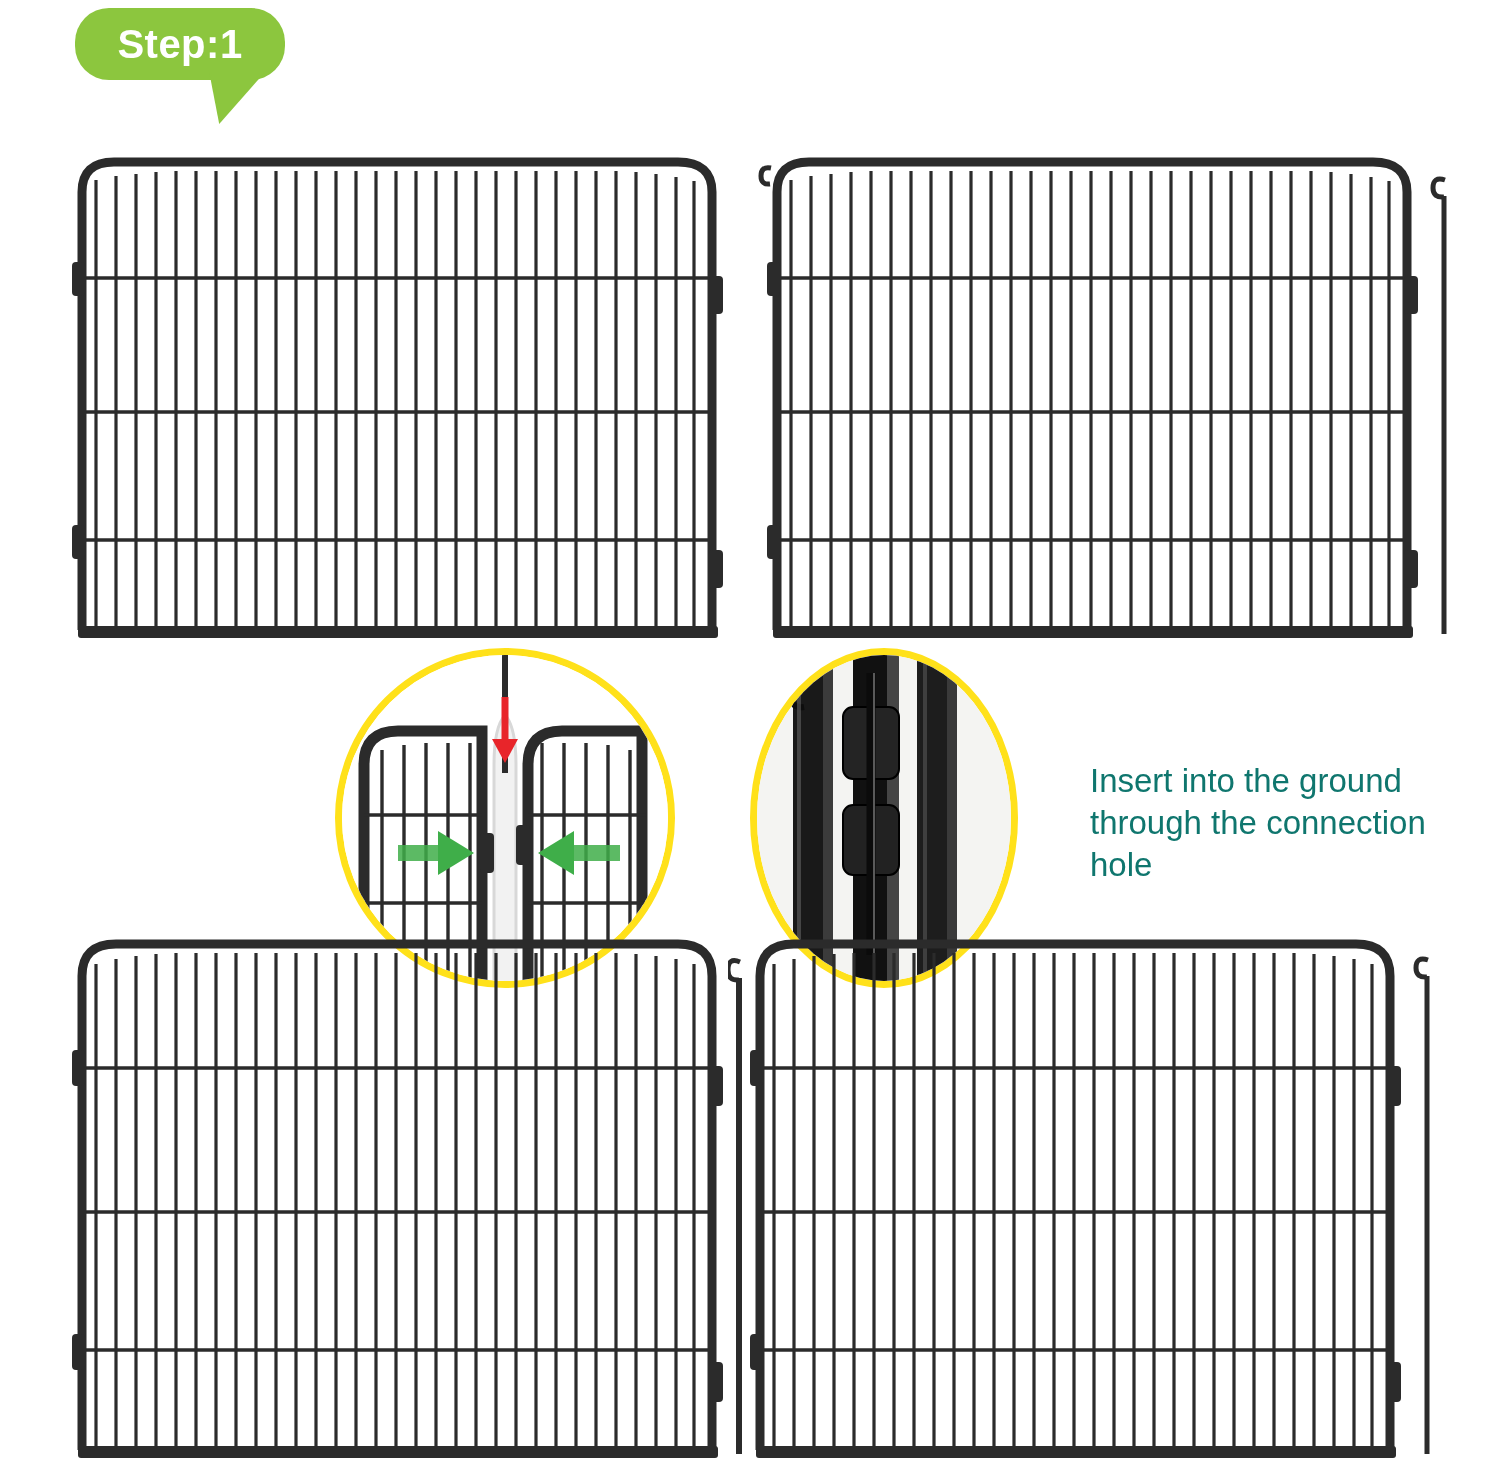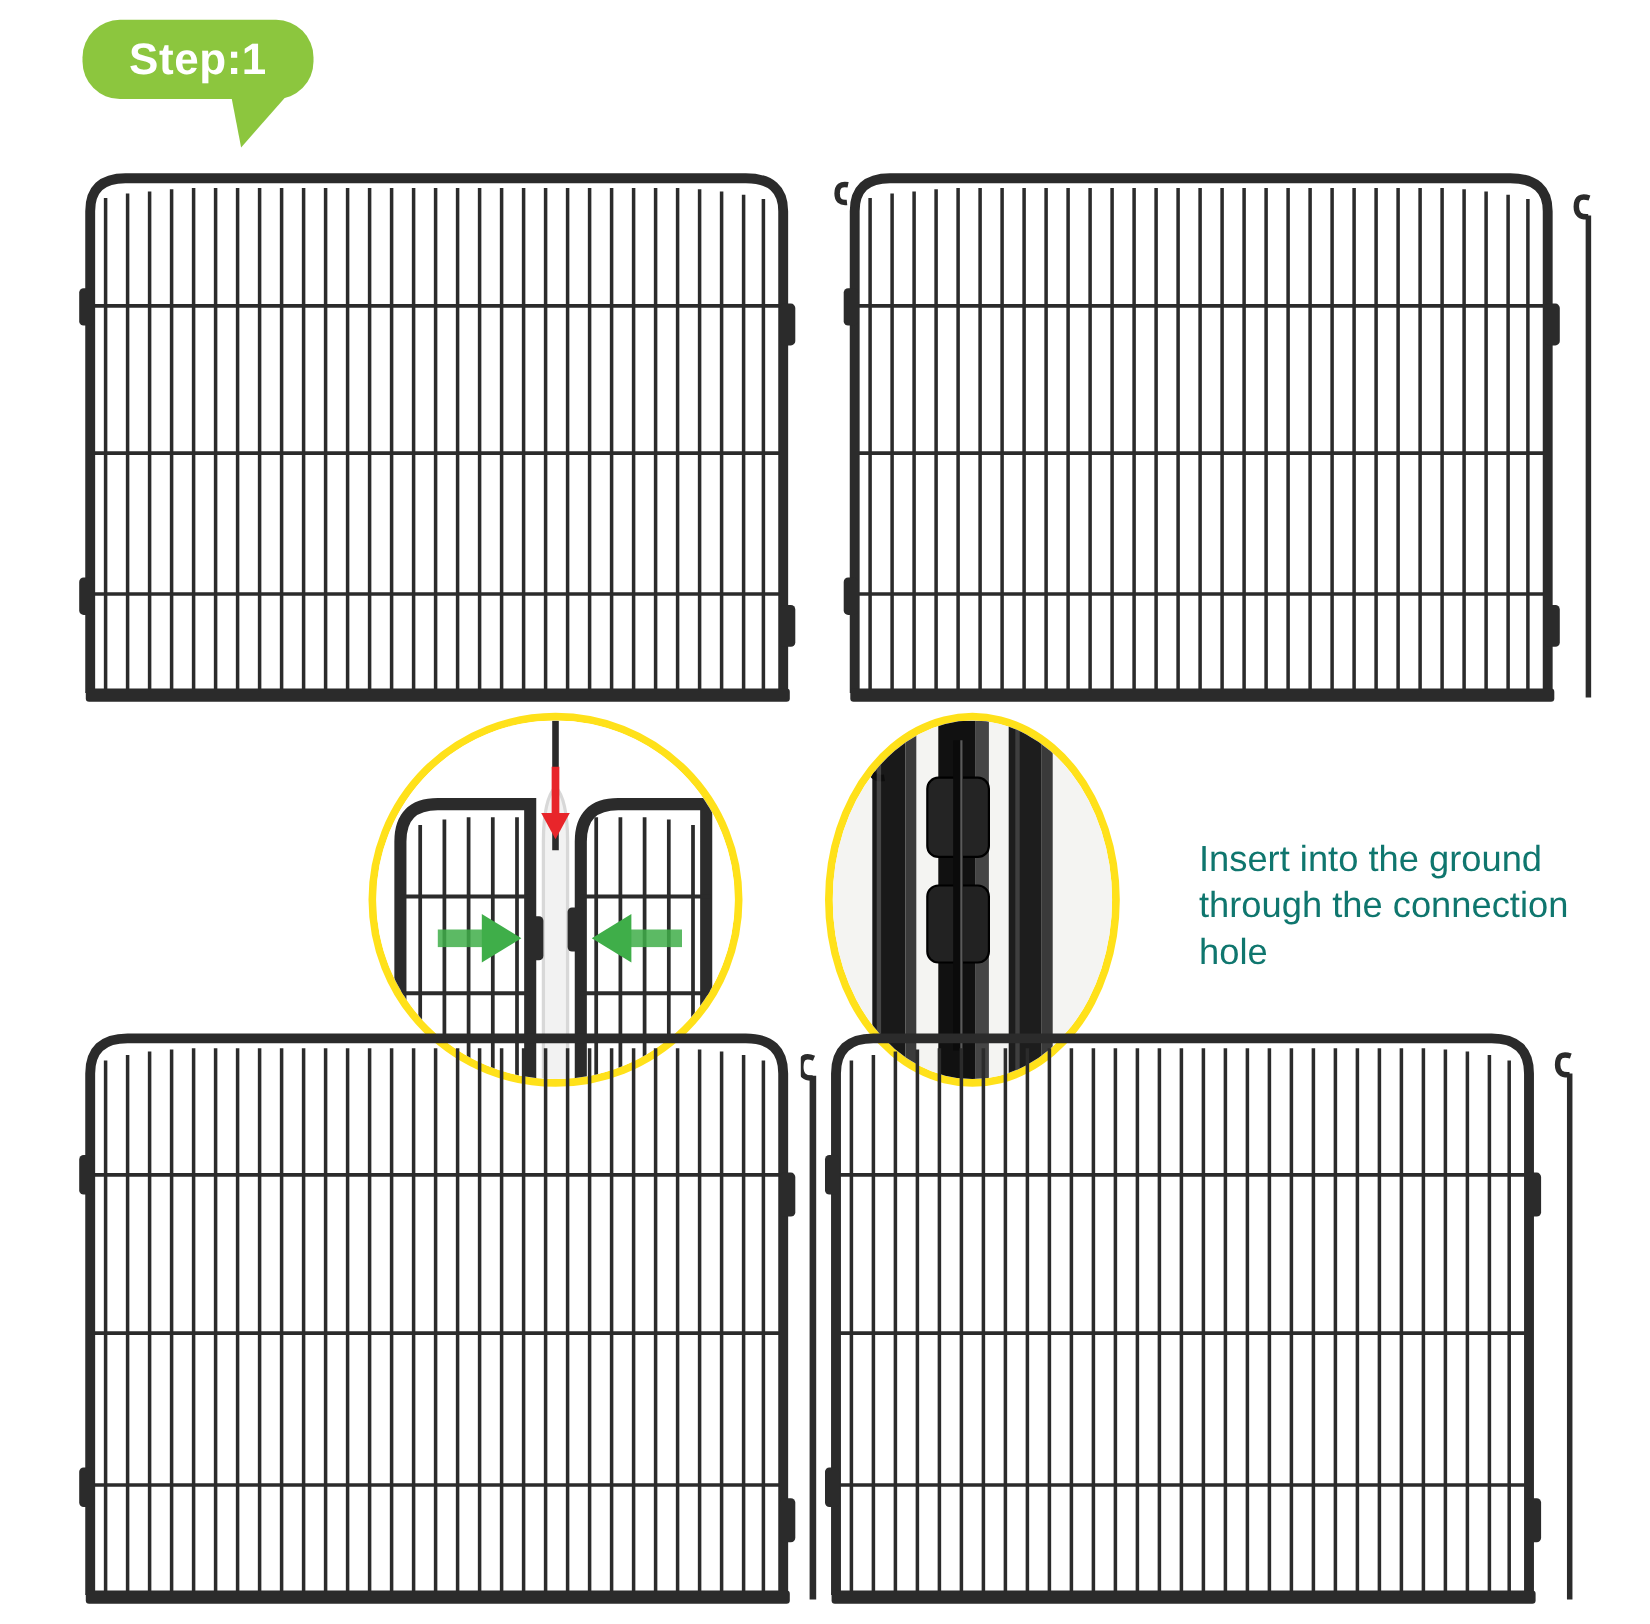--- a/index.html
+++ b/index.html
@@ -71,21 +71,21 @@
     color: #0f766e;
     font-family: Liberation Sans, sans-serif;
     width: 390px;
   }
 </style>
 </head>
 <body>
 
 <div id="page">
 
-  <div class="callout" style="left:75px; top:18px; width:210px; height:72px;">
+  <div class="callout" style="left:75px; top:8px; width:210px; height:72px;">
     <span>Step:1</span>
     <span class="tail"></span>
   </div>
 
   <div class="panel" style="left:60px; top:150px;">
     <svg width="680" height="500" viewBox="0 0 680 500" xmlns="http://www.w3.org/2000/svg">
       <defs>
         <g id="p1bars"></g>
       </defs>
 

